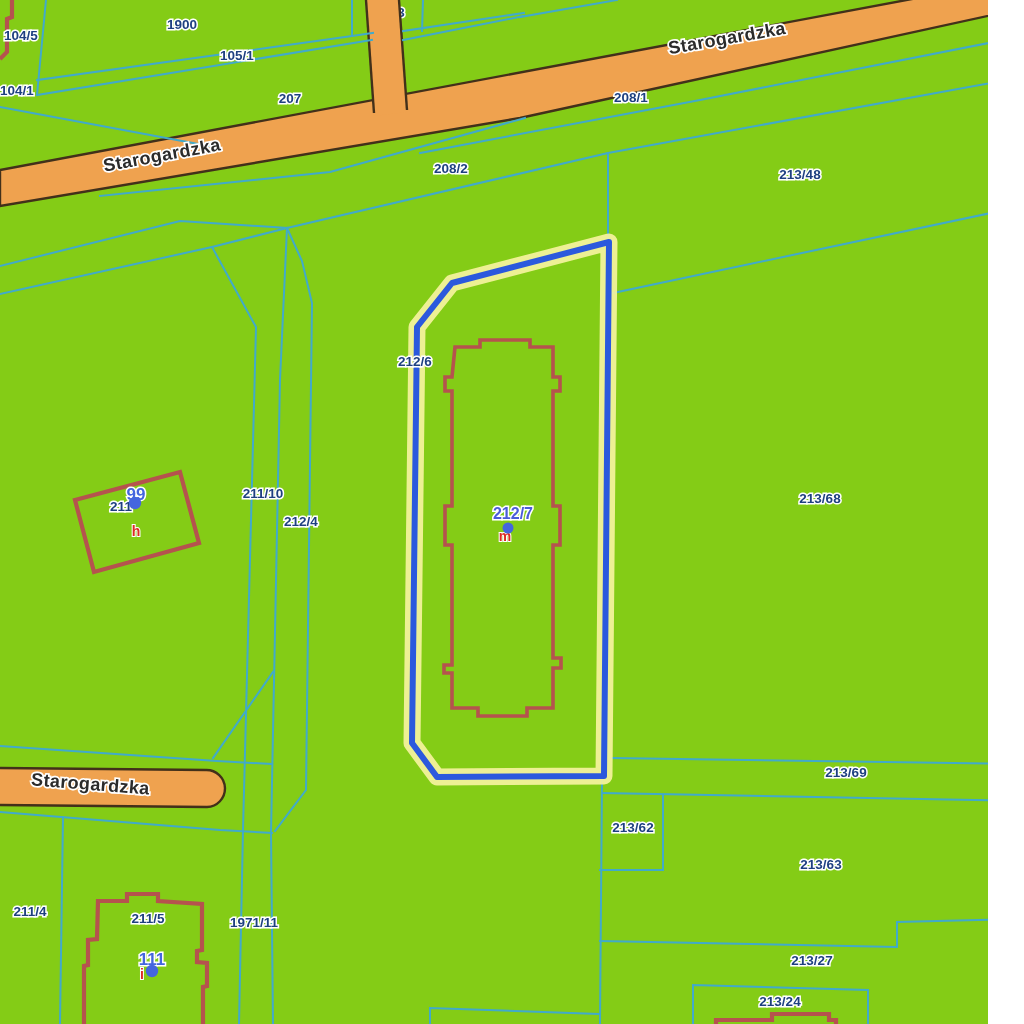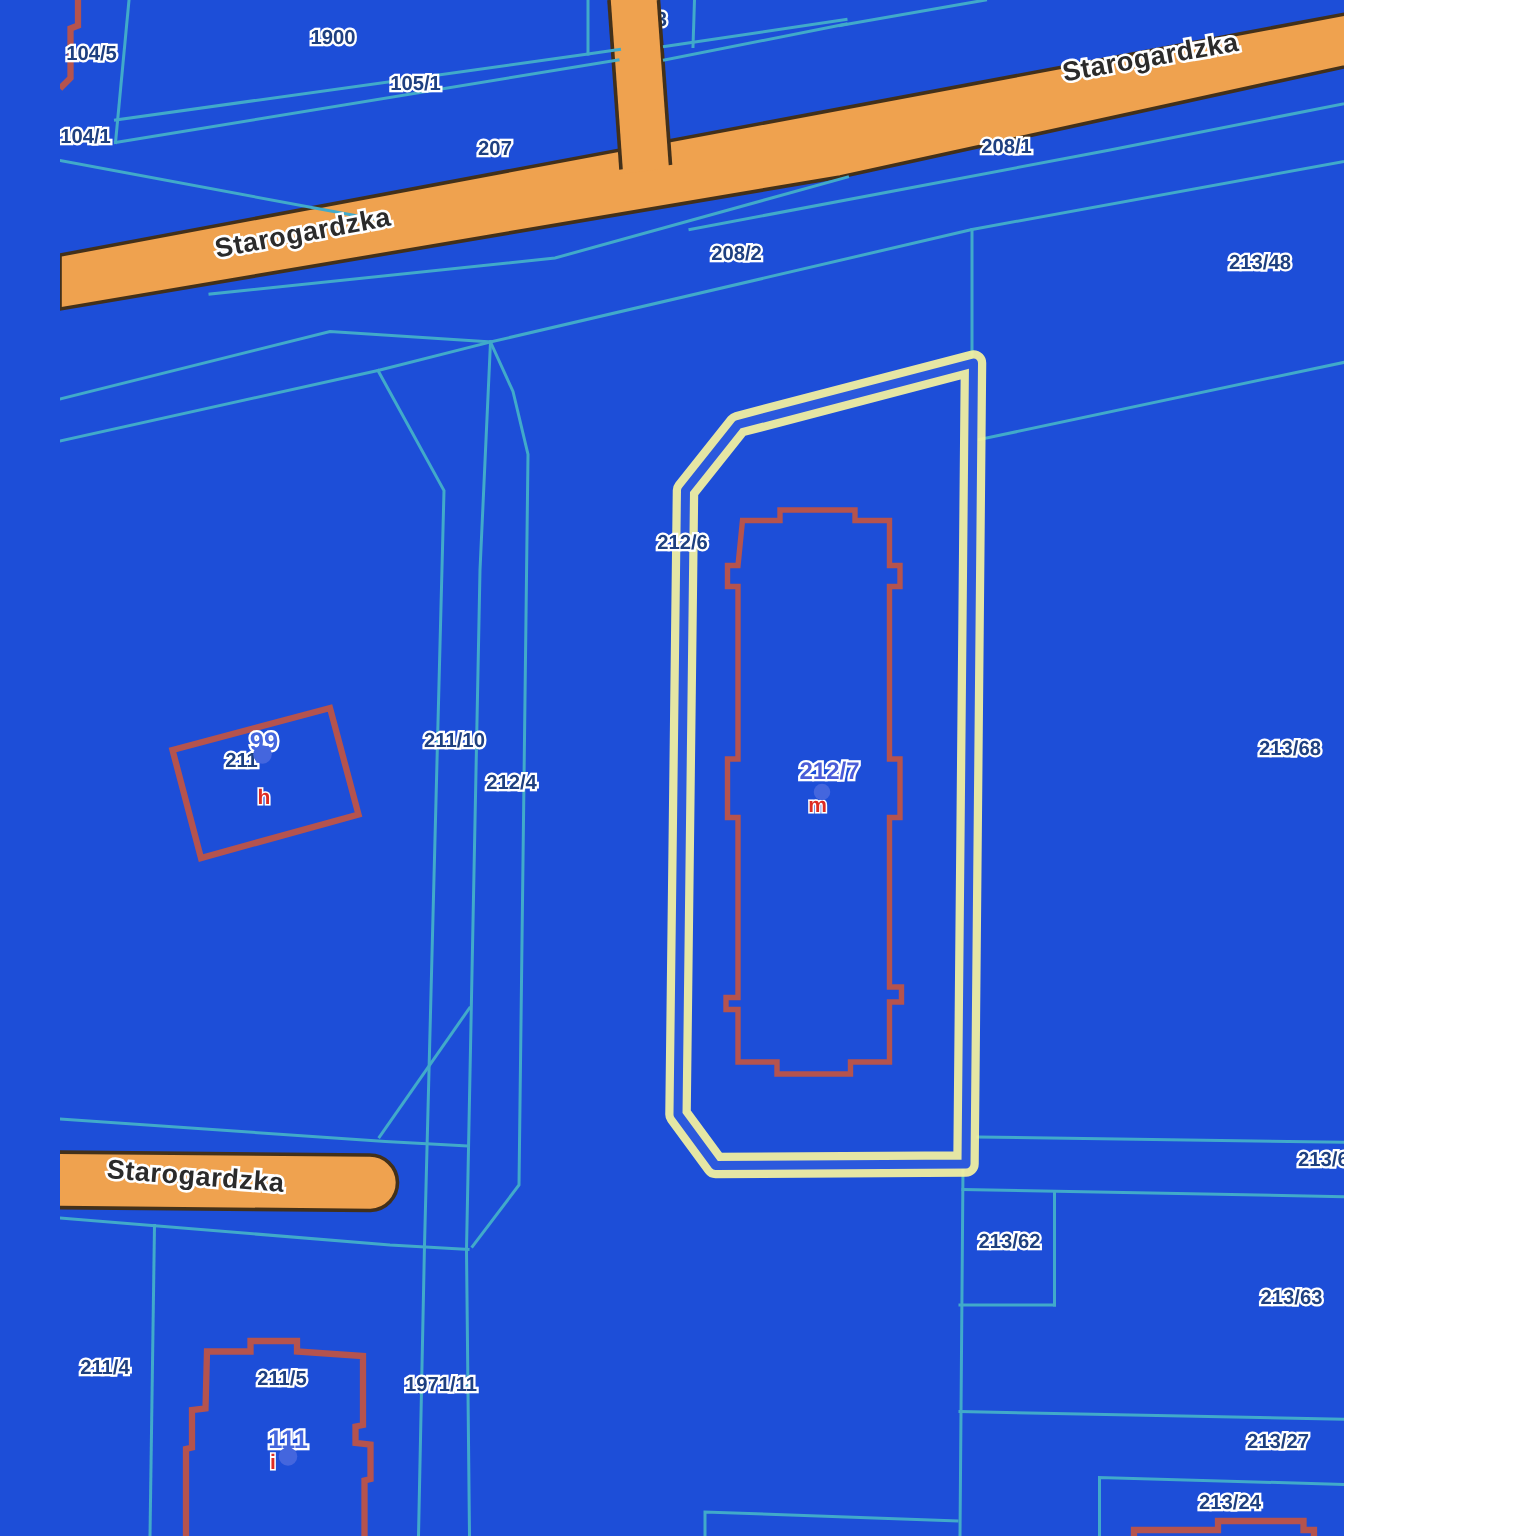--- a/index.html
+++ b/index.html
@@ -1,17 +1,17 @@
 <!DOCTYPE html>
 <html style="--c-line: #41AACA; --c-road: #EFA24F; --c-road-border: #42301A; --c-road-label: #2B2B2B; --c-sel: #2B59DD; --c-halo: #F6F3A0; --c-bld: #B5534E; --c-plabel: #1E4080; --c-sel-label: #4A5CD8; --c-addr: #4466DE; --c-bletter: #DD2B23;"><head>
 <meta charset="utf-8">
 <style>
   html,body{margin:0;padding:0;background:#fff;}
-  #stage{position:relative;width:856px;height:1024px;overflow:hidden;background:#1d4ed8;
-         font-family:"Liberation Sans", sans-serif;padding-left:40px;}
+  #stage{position:relative;width:988px;height:1024px;overflow:hidden;background:#84cc16;
+         font-family:"Liberation Sans", sans-serif;}
   svg{display:block}
   .parcel-line{fill:none;stroke:var(--c-line);stroke-width:2;stroke-linecap:square}
   .road-fill{fill:var(--c-road);stroke:var(--c-road-border);stroke-width:2.4}
   .road-fill-noborder{fill:var(--c-road);stroke:none}
   .road-border-line{fill:none;stroke:var(--c-road-border);stroke-width:2.4}
   .sel-halo{fill:none;stroke:var(--c-halo);stroke-width:17;stroke-linejoin:round;opacity:.92}
   .sel-line{fill:none;stroke:var(--c-sel);stroke-width:6;stroke-linejoin:round}
   .building{fill:none;stroke:var(--c-bld);stroke-width:3.6;stroke-linejoin:miter}
   .building-thick{stroke-width:4.2}
   text{font-family:"Liberation Sans", sans-serif}

